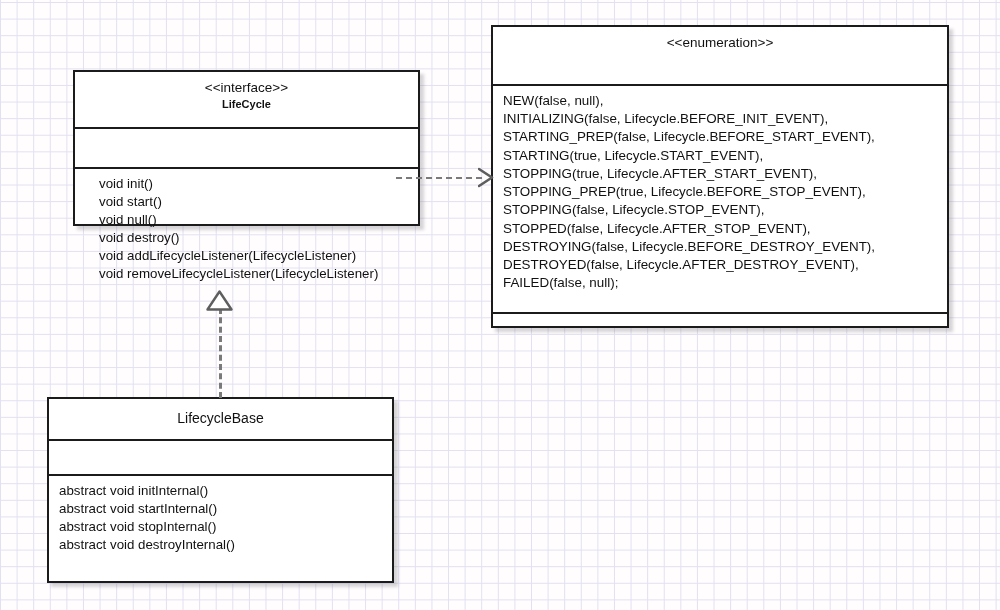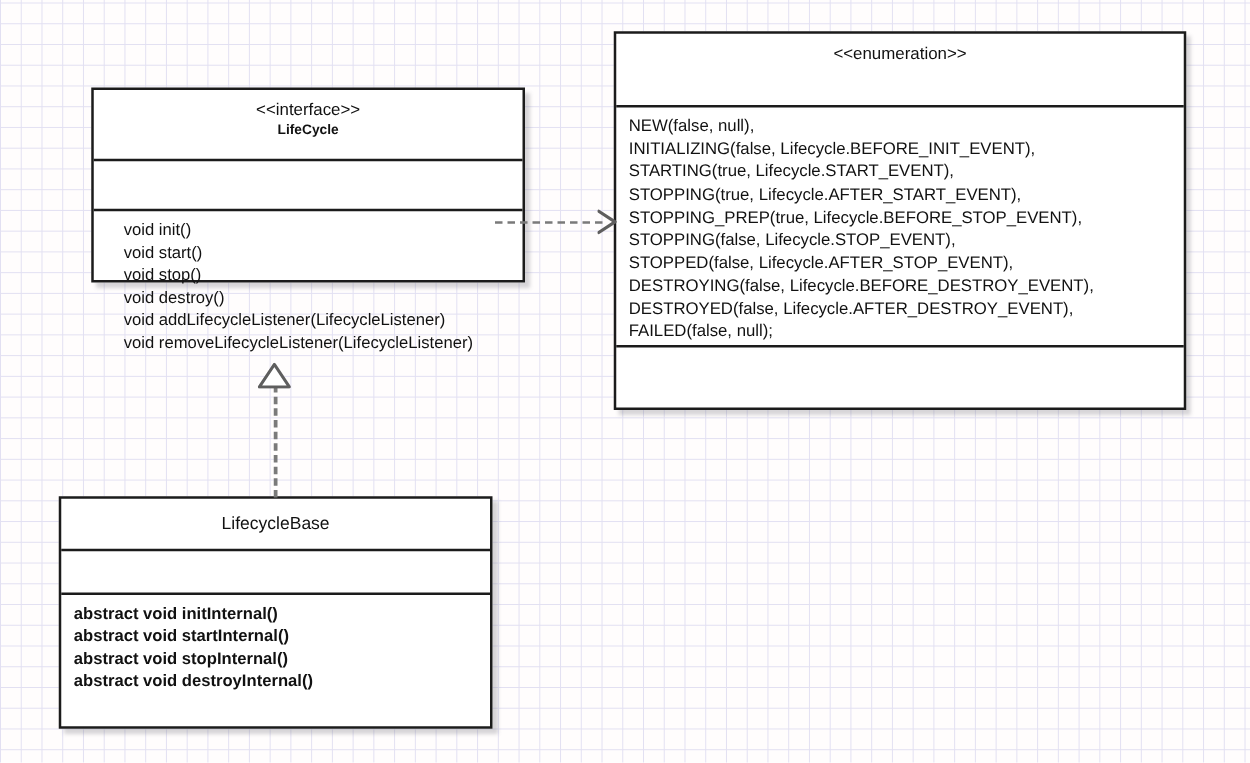--- a/index.html
+++ b/index.html
@@ -83,29 +83,29 @@
     left: 61px;  top: 70px;  width: 347px;  height: 156px; margin-left: 12px;
   }
   #box-lifecycle .c-title  { height: 55px; }
   #box-lifecycle .c-attrs  { height: 40px; }
   #box-lifecycle .c-ops    { height: 126px; padding-left: 24px; }
 
   #box-lifecyclestate {
     left: 491px; top: 25px;  width: 458px;  height: 303px;
   }
   #box-lifecyclestate .c-title { height: 57px; }
-  #box-lifecyclestate .c-lits  { height: 192px; padding: 6px 0 4px 10px; }
+  #box-lifecyclestate .c-lits  { height: 228px; padding: 6px 0 4px 10px; }
   #box-lifecyclestate .c-ops   { height: 26px; }
 
   #box-lifecyclebase {
     left: 47px;  top: 397px; width: 347px;  height: 186px;
   }
   #box-lifecyclebase .c-title { height: 40px; }
   #box-lifecyclebase .c-attrs { height: 35px; }
-  #box-lifecyclebase .c-ops   { height: 111px; font-weight: bold; }
+  #box-lifecyclebase .c-ops   { height: 111px; }
   #box-lifecyclebase .comp-title { padding-top: 10px; }
 
   
   .connector { position: absolute; }
 
   
   #dep-line {
     left: 396px; top: 177px; width: 86px; height: 0;
     border-top: 2.5px dashed #7a7a7a;
   }
@@ -129,34 +129,35 @@
 
   <div class="uml-box" id="box-lifecycle">
     <div class="compartment comp-title c-title">
       <div class="stereotype">&lt;&lt;interface&gt;&gt;</div>
       <div class="type-name bold">LifeCycle</div>
     </div>
     <div class="compartment comp-attrs c-attrs"></div>
     <div class="compartment comp-ops c-ops">
       <div class="member">void init()</div>
       <div class="member">void start()</div>
-      <div class="member">void stop()</div>
+      <div class="member">void null()</div>
       <div class="member">void destroy()</div>
       <div class="member">void addLifecycleListener(LifecycleListener)</div>
       <div class="member">void removeLifecycleListener(LifecycleListener)</div>
     </div>
   </div>
 
   <div class="uml-box" id="box-lifecyclestate">
     <div class="compartment comp-title c-title">
       <div class="stereotype">&lt;&lt;enumeration&gt;&gt;</div>
     </div>
     <div class="compartment c-lits">
       <div class="enum-lit">NEW(false, null),</div>
       <div class="enum-lit">INITIALIZING(false, Lifecycle.BEFORE_INIT_EVENT),</div>
+      <div class="enum-lit">STARTING_PREP(false, Lifecycle.BEFORE_START_EVENT),</div>
       <div class="enum-lit">STARTING(true, Lifecycle.START_EVENT),</div>
       <div class="enum-lit">STOPPING(true, Lifecycle.AFTER_START_EVENT),</div>
       <div class="enum-lit">STOPPING_PREP(true, Lifecycle.BEFORE_STOP_EVENT),</div>
       <div class="enum-lit">STOPPING(false, Lifecycle.STOP_EVENT),</div>
       <div class="enum-lit">STOPPED(false, Lifecycle.AFTER_STOP_EVENT),</div>
       <div class="enum-lit">DESTROYING(false, Lifecycle.BEFORE_DESTROY_EVENT),</div>
       <div class="enum-lit">DESTROYED(false, Lifecycle.AFTER_DESTROY_EVENT),</div>
       <div class="enum-lit">FAILED(false, null);</div>
     </div>
     <div class="compartment c-ops"></div>

